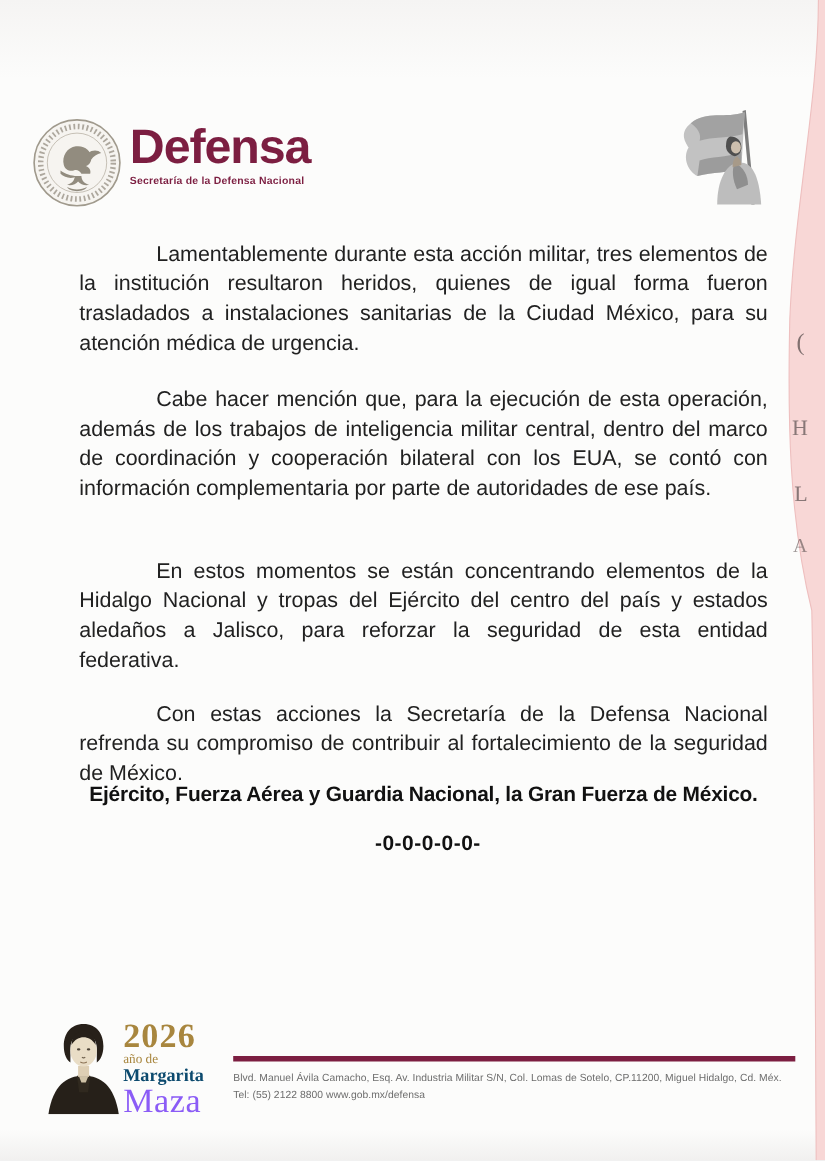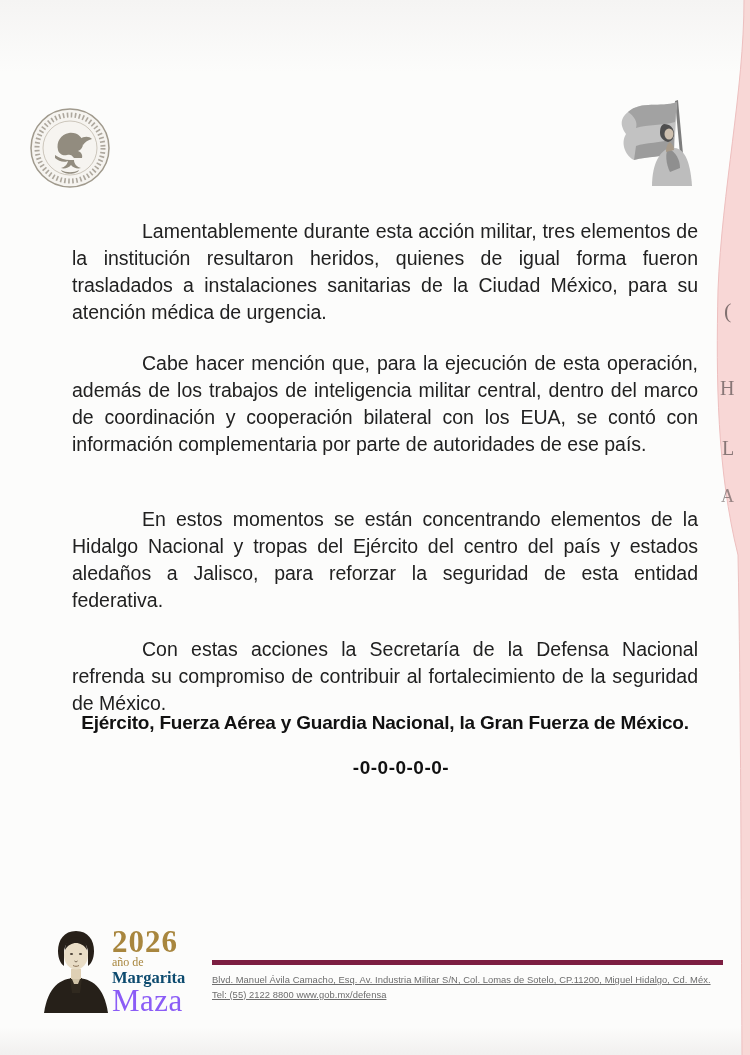--- a/index.html
+++ b/index.html
@@ -43,38 +43,38 @@
     font-size:19.5px;line-height:27px;color:#212121;
     text-align:justify;text-indent:70px;
   }
   .p1{top:198px;} .p2{top:330px;} .p3{top:486px;} .p4{top:616px;}
   .slogan{
     position:absolute;left:0;top:712px;width:626px;
     font-size:19px;font-weight:bold;color:#111;
     text-align:center;white-space:nowrap;letter-spacing:-0.2px;
   }
   .end-mark{
-    position:absolute;left:16px;top:757px;width:626px;
+    position:absolute;left:4px;top:757px;width:626px;
     font-size:19px;font-weight:bold;color:#111;text-align:center;
     letter-spacing:.5px;
   }
 
   
   .footer{position:absolute;left:0;top:905px;width:750px;height:130px;}
   .portrait{position:absolute;left:36px;top:18px;width:80px;height:90px;}
   .year-block{position:absolute;left:112px;top:22px;width:102px;text-align:left;
     font-family:"Liberation Serif", serif;}
   .year-number{font-size:31px;font-weight:bold;color:#a8863e;line-height:29px;letter-spacing:1px;}
   .year-label{font-size:12px;color:#a8863e;line-height:13px;}
   .person-first{font-size:16.5px;font-weight:bold;color:#0c4a6e;line-height:18px;}
   .person-last{font-size:31px;font-weight:normal;color:#8b5cf6;line-height:28px;letter-spacing:.5px;}
   .footer-bar{position:absolute;left:212px;top:55px;width:511px;height:5px;background:#7c1e41;}
   .footer-address{position:absolute;left:212px;top:68px;width:525px;
     font-size:9.4px;line-height:14.5px;color:#6d6d6d;letter-spacing:.05px;}
-  .footer-address .line{white-space:nowrap;text-decoration:underline;}
+  .footer-address .line{white-space:nowrap;}
 </style>
 </head>
 <body>
 
 <div class="page">
 
   <div class="scan-shade-top"></div>
   <div class="scan-shade-bottom"></div>
 
   <div class="pink-edge">
@@ -99,20 +99,24 @@
         <g fill="#8d8779" opacity="0.95">
           <path d="M30,44 C28,36 33,28 41,27 C49,26 55,31 55,38 C55,41 53,44 50,45 C53,46 55,49 54,52 L46,52 C44,49 42,48 39,49 C35,50 31,48 30,44 Z"></path>
           <path d="M52,33 C56,30 61,30 64,33 C60,34 57,36 55,39 Z"></path>
           <path d="M27,49 C31,52 37,54 42,54 C38,57 31,56 27,52 Z"></path>
           <path d="M40,54 C40,58 37,61 33,62 C36,63 41,62 43,59 C45,62 50,63 53,62 C49,61 46,58 46,54 Z"></path>
           <path d="M33,64 C38,67 46,67 51,64 C49,69 35,69 33,64 Z"></path>
         </g>
       </svg>
     </div>
 
+    <div class="brand-block">
+      <div class="brand">Defensa</div>
+      <div class="brand-sub">Secretaría de la Defensa Nacional</div>
+    </div>
 
     <div class="flag-art">
       <svg width="96" height="98" viewBox="0 0 96 98">
 
         <path d="M66,6 L74,92 L71,92 L63,7 Z" fill="#7d7d7d"></path>
 
         <path d="M65,8 C48,14 30,6 16,18 C6,26 10,34 14,40 C8,50 14,62 22,66 C36,62 50,64 62,58 Z" fill="#c2c2c2"></path>
         <path d="M65,8 C48,14 30,6 16,18 C22,22 26,28 24,34 C36,30 50,32 63,28 Z" fill="#9a9a9a" opacity="0.8"></path>
         <path d="M22,66 C36,62 50,64 62,58 L62,44 C48,50 34,48 24,52 Z" fill="#8b8b8b" opacity="0.7"></path>
 

